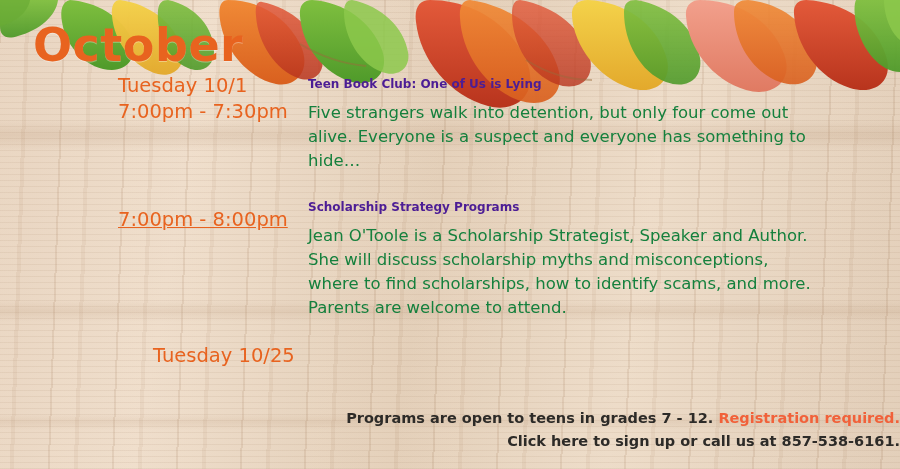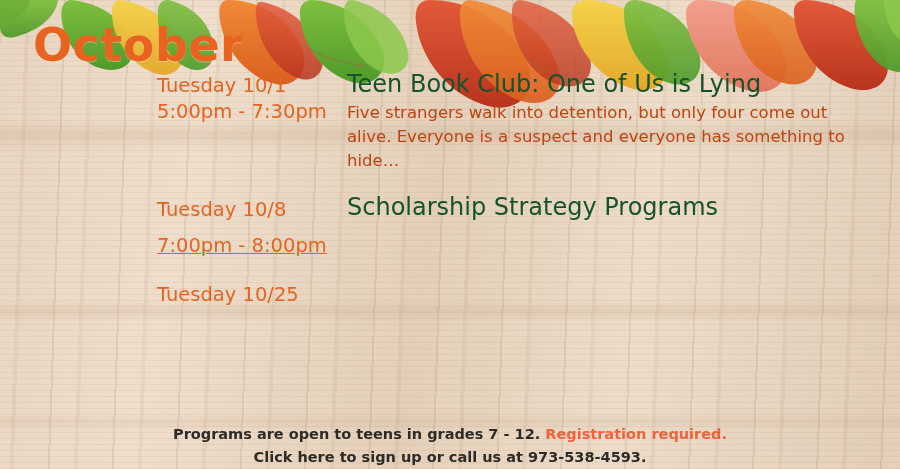--- a/index.html
+++ b/index.html
@@ -83,21 +83,20 @@
     color: #e8631f;
     text-shadow: 0 1px 0 rgba(255,255,255,0.35);
   }
 
   
   .events {
     position: absolute;
     left: 118px;
     top: 72px;
     width: 700px;
-    margin-left: 39px;
   }
   .event {
     display: flex;
     align-items: flex-start;
     margin-bottom: 22px;
   }
   .when {
     width: 182px;
     flex: 0 0 182px;
     color: #e8631f;
@@ -105,43 +104,43 @@
     line-height: 26px;
     padding-top: 1px;
   }
   .when .date { display: block; }
   .when .time { display: block; }
   .details {
     flex: 1 1 auto;
     padding-left: 8px;
   }
   .event-title {
-    color: #14532d;
-    font-weight: normal;
-    font-size: 24px;
+    color: #4c1d95;
+    font-weight: bold;
+    font-size: 12px;
     line-height: 25px;
     margin-bottom: 4px;
   }
   .event-desc {
-    color: #c2410c;
+    color: #15803d;
     font-size: 16.5px;
     line-height: 24px;
   }
 
   .event-2 .when { padding-top: 2px; }
   .event-2 .when .time { margin-top: 10px; text-decoration: underline; }
-  .event-3 .when { padding-top: 1px; }
+  .event-3 .when { padding-top: 1px; padding-left: 35px; }
 
   
   .footer {
     position: absolute;
     left: 0;
     right: 0;
-    bottom: 0;
-    text-align: center;
+    bottom: 16px;
+    text-align: right;
     font-size: 14.5px;
     line-height: 23px;
     color: #2d2b28;
     font-weight: bold;
   }
   .footer .line1 span.req {
     color: #f1613a;
     font-weight: bold;
   }
   .footer .line2 { font-weight: bold; }
@@ -211,46 +210,46 @@
     <path d="M526,60 C548,74 570,80 592,80" stroke="#9a6b3c" stroke-width="2" fill="none" opacity="0.45"></path>
   </svg>
 
   <div class="month">October</div>
 
   <div class="events">
 
     <div class="event event-1">
       <div class="when">
         <span class="date">Tuesday 10/1</span>
-        <span class="time">5:00pm - 7:30pm</span>
+        <span class="time">7:00pm - 7:30pm</span>
       </div>
       <div class="details">
         <div class="event-title">Teen Book Club: One of Us is Lying</div>
         <div class="event-desc">Five strangers walk into detention, but only four come out alive. Everyone is a suspect and everyone has something to hide…</div>
       </div>
     </div>
 
     <div class="event event-2">
       <div class="when">
-        <span class="date">Tuesday 10/8</span>
         <span class="time">7:00pm - 8:00pm</span>
       </div>
       <div class="details">
         <div class="event-title">Scholarship Strategy Programs</div>
+        <div class="event-desc">Jean O'Toole is a Scholarship Strategist, Speaker and Author. She will discuss scholarship myths and misconceptions, where to find scholarships, how to identify scams, and more. Parents are welcome to attend.</div>
       </div>
     </div>
 
     <div class="event event-3">
       <div class="when">
         <span class="date">Tuesday 10/25</span>
       </div>
       <div class="details">
       </div>
     </div>
 
   </div>
 
   <div class="footer">
     <div class="line1"><span>Programs are open to teens in grades 7 - 12. </span><span class="req">Registration required.</span></div>
-    <div class="line2">Click here to sign up or call us at 973-538-4593.</div>
+    <div class="line2">Click here to sign up or call us at 857-538-6161.</div>
   </div>
 
 </div>
 
 </body></html>

